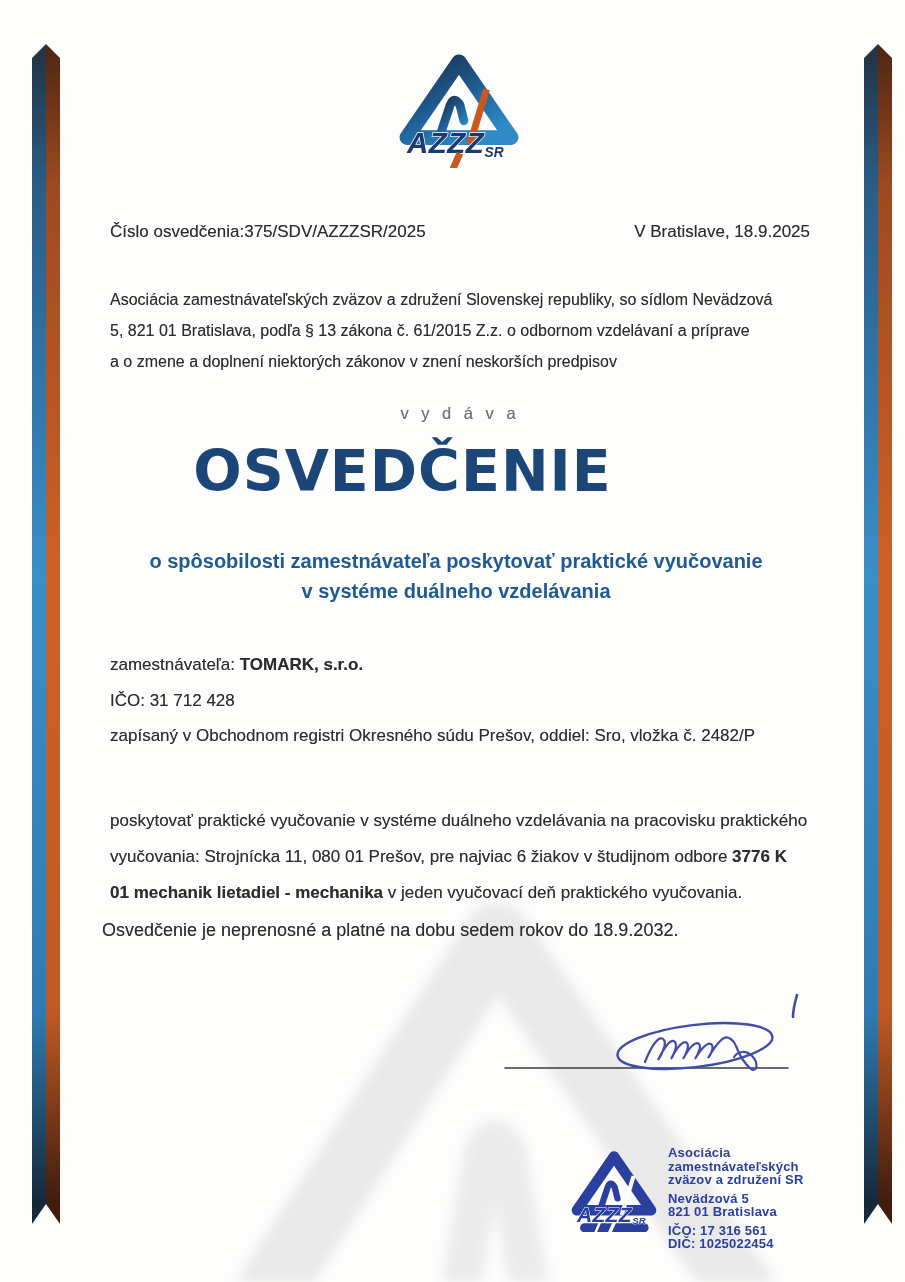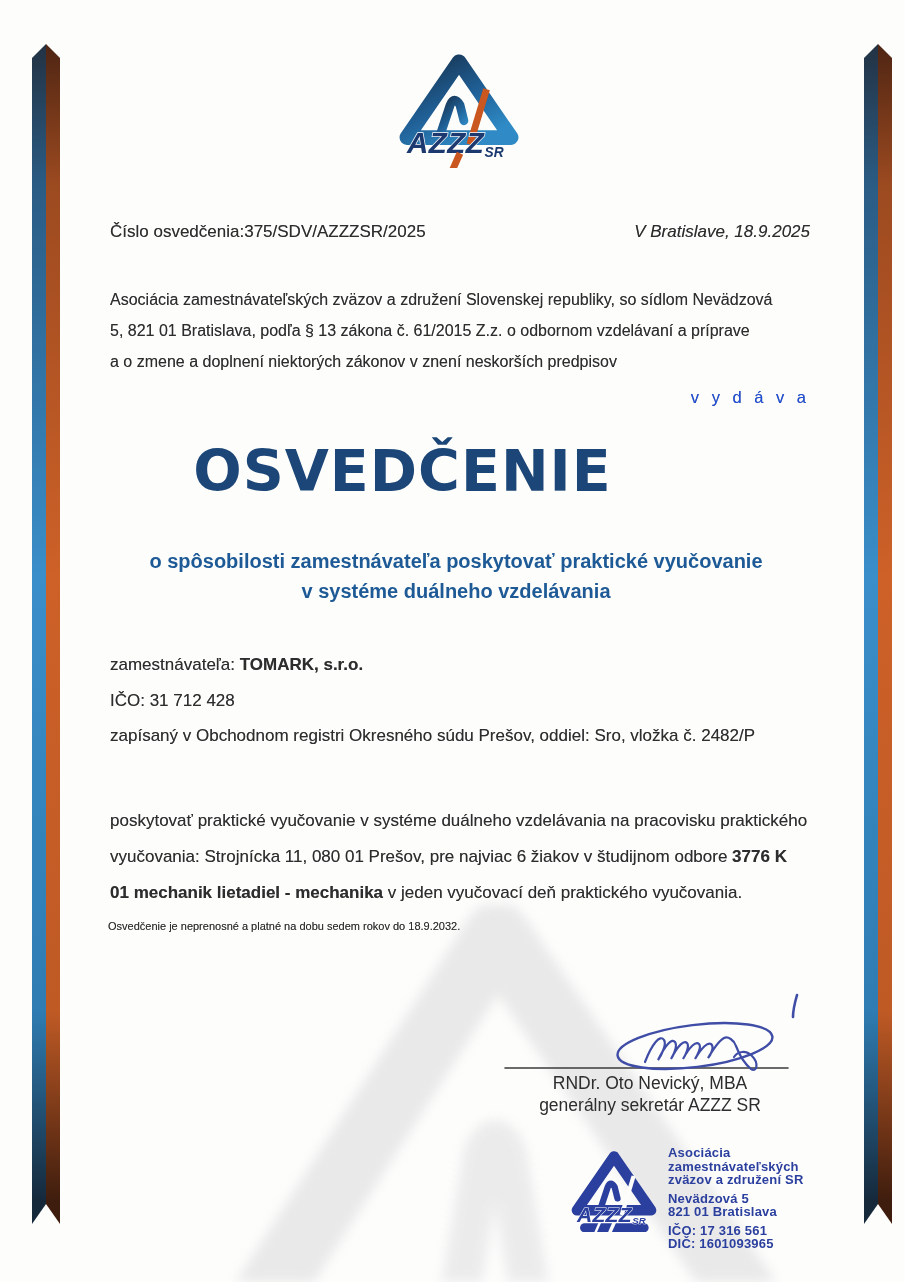--- a/index.html
+++ b/index.html
@@ -12,39 +12,39 @@
   
   .watermark{left:150px;top:905px;width:660px;height:377px;filter:blur(6px);opacity:.9;}
   
   .ribbon{top:42px;width:28px;height:1186px;}
   .ribbon-left{left:32px;}
   .ribbon-right{left:864px;}
   
   .logo-main{left:394px;top:50px;width:130px;height:118px;}
   
   .num-line{left:110px;top:222px;width:700px;font-size:17px;}
-  .num-line .right{float:right;font-style:italic;}
+  .num-line .right{float:right;}
   .issuer-par{left:110px;top:284px;width:706px;font-size:16px;}
   .issuer-par .line{line-height:31px;}
-  .vydava{left:110px;top:388px;width:700px;text-align:right;font-size:16.5px;letter-spacing:4px;color:#1d4ed8;}
+  .vydava{left:110px;top:404px;width:700px;text-align:center;font-size:16.5px;letter-spacing:4px;color:#737373;}
   .big-title{
     left:0;top:438px;width:805px;text-align:center;
     font-family:"DejaVu Sans",sans-serif;font-size:57px;font-weight:800;
     color:#1b4677;letter-spacing:1px;
   }
   .subtitle{
     left:100px;top:546px;width:712px;text-align:center;
     font-size:20px;font-weight:bold;color:#1d5a96;line-height:30px;
   }
   .employer{left:110px;top:647px;width:706px;font-size:17px;}
   .employer .eline{line-height:35.5px;}
   .employer b{font-weight:bold;}
   .grant{left:110px;top:803px;width:712px;font-size:17px;}
   .grant .line{line-height:36px;}
-  .validity{left:108px;top:920px;width:706px;font-size:11px;}
+  .validity{left:102px;top:920px;width:706px;font-size:18px;}
   
   .sig-svg{left:500px;top:985px;width:380px;height:105px;}
   .sig-text{left:505px;top:1072px;width:290px;text-align:center;font-size:17.5px;line-height:22px;color:#2d2d2d;}
   
   .stamp-logo{left:568px;top:1148px;width:92px;height:84px;}
   .stamp-text{left:668px;top:1146px;width:170px;font-size:13px;font-weight:bold;color:#2b3f9e;line-height:13.5px;letter-spacing:.2px;}
   .stamp-text .grp{margin-bottom:5px;}
   .soft{text-shadow:0 0 .5px rgba(45,45,45,.5);}
 </style>
 </head>
@@ -140,24 +140,20 @@
   <div class="abs validity soft">Osvedčenie je neprenosné a platné na dobu sedem rokov do 18.9.2032.</div>
 
   <svg class="abs sig-svg" viewBox="0 0 380 105">
     <g transform="translate(-500,-985)" fill="none" stroke-linecap="round">
       <line x1="505" y1="1068" x2="788" y2="1068" stroke="#3a3a3a" stroke-width="1.6"></line>
       <ellipse cx="695" cy="1046" rx="78" ry="21" transform="rotate(-7 695 1046)" stroke="#3f4da6" stroke-width="2.4"></ellipse>
       <path d="M645,1062 C652,1044 660,1034 664,1040 C667,1044 661,1056 658,1060 C666,1044 672,1038 675,1042 C678,1046 673,1056 671,1059 C678,1045 684,1040 687,1043 C690,1046 685,1056 683,1059 C690,1046 696,1041 699,1044 C702,1047 697,1056 695,1059 C702,1047 708,1042 711,1044 C715,1047 710,1056 708,1058 C714,1048 720,1040 724,1038 C728,1036 734,1040 736,1046 C739,1054 745,1064 751,1069 C757,1073 759,1063 752,1056 C746,1050 738,1051 734,1057" stroke="#3f4da6" stroke-width="2.2"></path>
       <path d="M797,995 C795,1002 793,1009 793,1017" stroke="#3f4da6" stroke-width="2.6"></path>
     </g>
   </svg>
-  <div class="abs sig-text">
-    <div>RNDr. Oto Nevický, MBA</div>
-    <div>generálny sekretár AZZZ SR</div>
-  </div>
 
   <svg class="abs stamp-logo" viewBox="0 0 130 120">
     <g stroke="#2b3f9e" fill="none">
       <path d="M65,12 L118,89 L12,89 Z" stroke-width="15" stroke-linejoin="round"></path>
       <path d="M46,86 L56,56 Q60,46 66,56 L70,72" stroke-width="9" stroke-linecap="round"></path>
       <line x1="93" y1="40" x2="76" y2="96" stroke="#fdfdfc" stroke-width="6"></line>
       <line x1="23" y1="114" x2="108" y2="114" stroke-width="13" stroke-linecap="round" stroke="#2b3f9e"></line>
       <line x1="45" y1="106" x2="38" y2="122" stroke="#fdfdfc" stroke-width="3.5"></line>
       <line x1="66" y1="105" x2="58" y2="123" stroke="#fdfdfc" stroke-width="5"></line>
     </g>
@@ -169,17 +165,17 @@
         <div class="line">Asociácia</div>
         <div class="line">zamestnávateľských</div>
         <div class="line">zväzov a združení SR</div>
       </div>
     <div class="grp">
         <div class="line">Nevädzová 5</div>
         <div class="line">821 01 Bratislava</div>
       </div>
     <div class="grp">
         <div class="line">IČO: 17 316 561</div>
-        <div class="line">DIČ: 1601093965</div>
+        <div class="line">DIČ: 1025022454</div>
       </div>
   </div>
 
 </div>
 
 </body></html>

